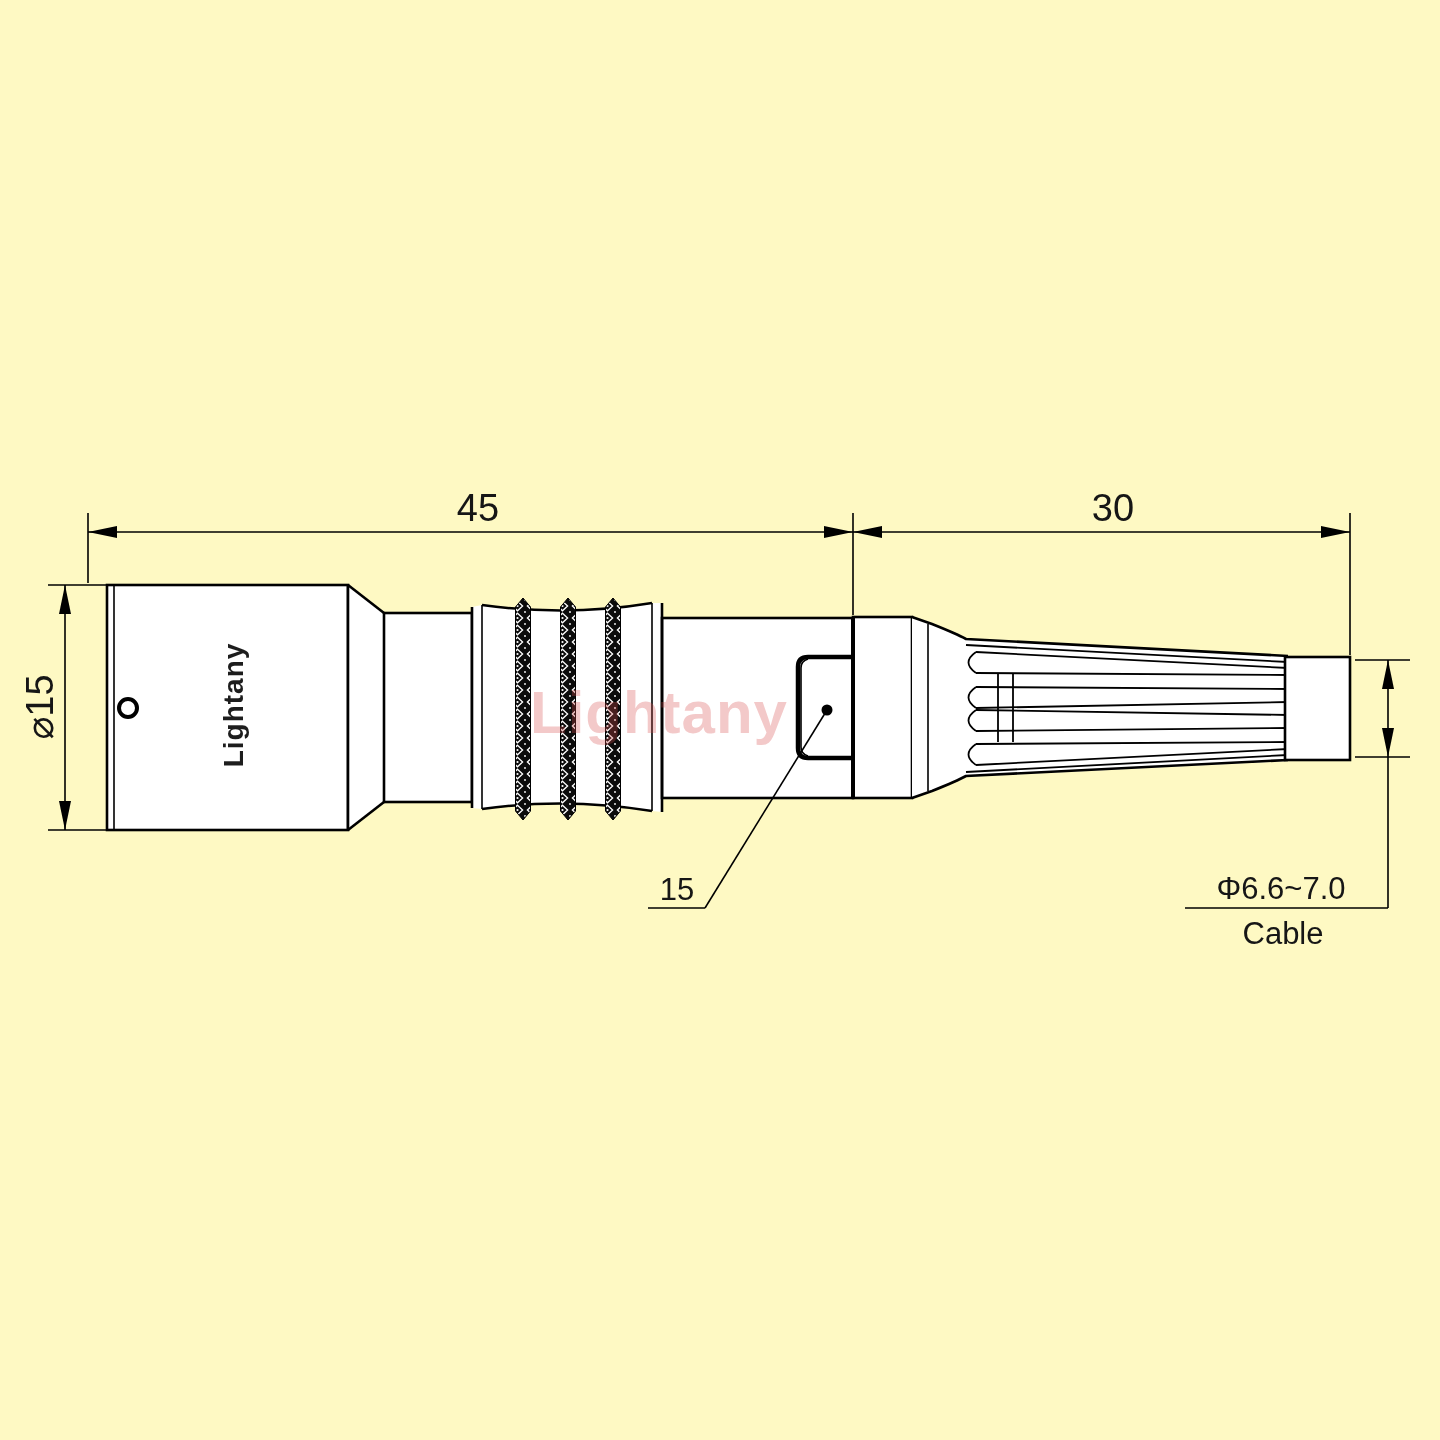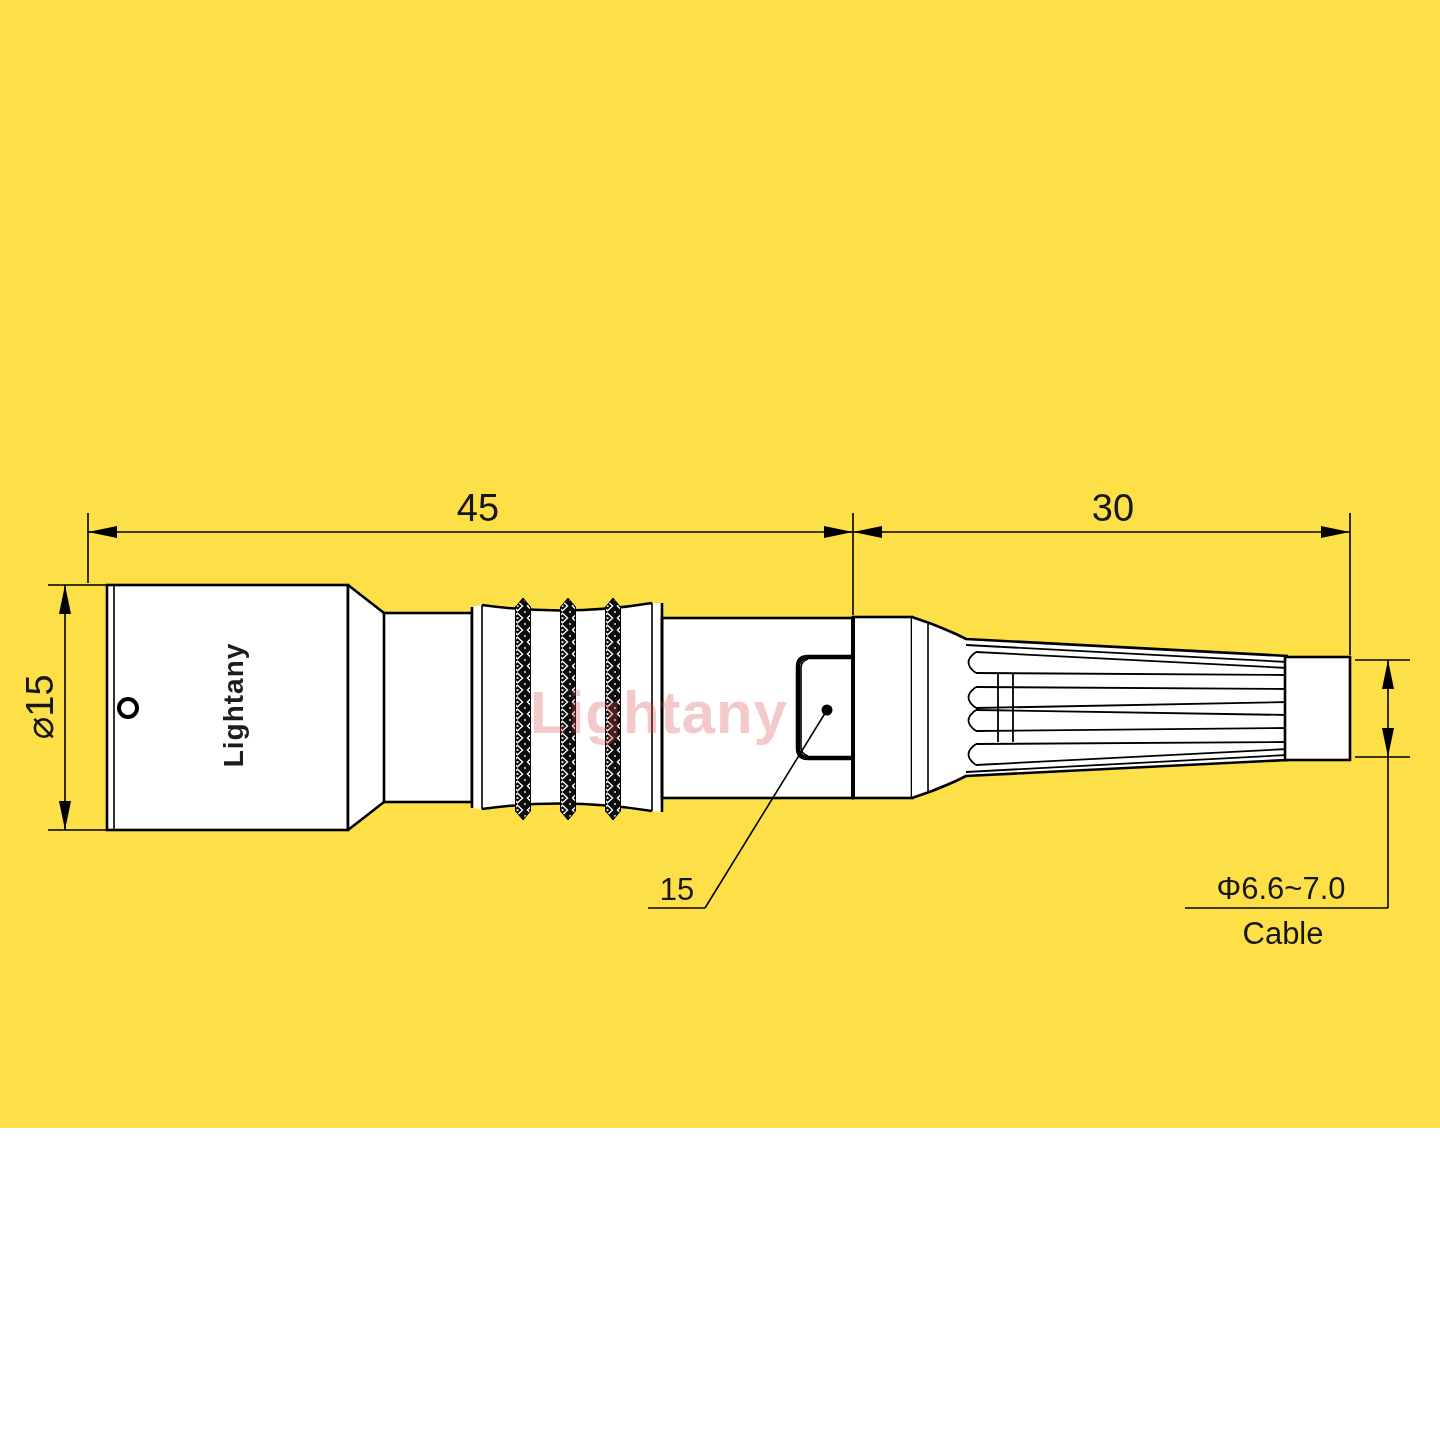--- a/index.html
+++ b/index.html
@@ -7,22 +7,22 @@
     padding: 0;
     width: 1440px;
     height: 1440px;
     background: #ffffff;
     overflow: hidden;
     font-family: "Liberation Sans", "DejaVu Sans", sans-serif;
   }
   .stage {
     position: relative;
     width: 1440px;
-    height: 1128px;
-    background: #fde047;
+    height: 1440px;
+    background: #fef9c3;
   }
   svg { position: absolute; left: 0; top: 0; }
 
   .dim-line   { stroke: #000; stroke-width: 1.6; fill: none; }
   .dim-arrow  { fill: #000; stroke: none; }
   .dim-text   { fill: #161616; font-size: 38px; }
   .dim-text-sm{ fill: #161616; font-size: 31px; }
 
   .outline      { stroke: #000; stroke-width: 2.6; fill: #ffffff; }
   .outline-thin { stroke: #000; stroke-width: 1.6; fill: none; }

